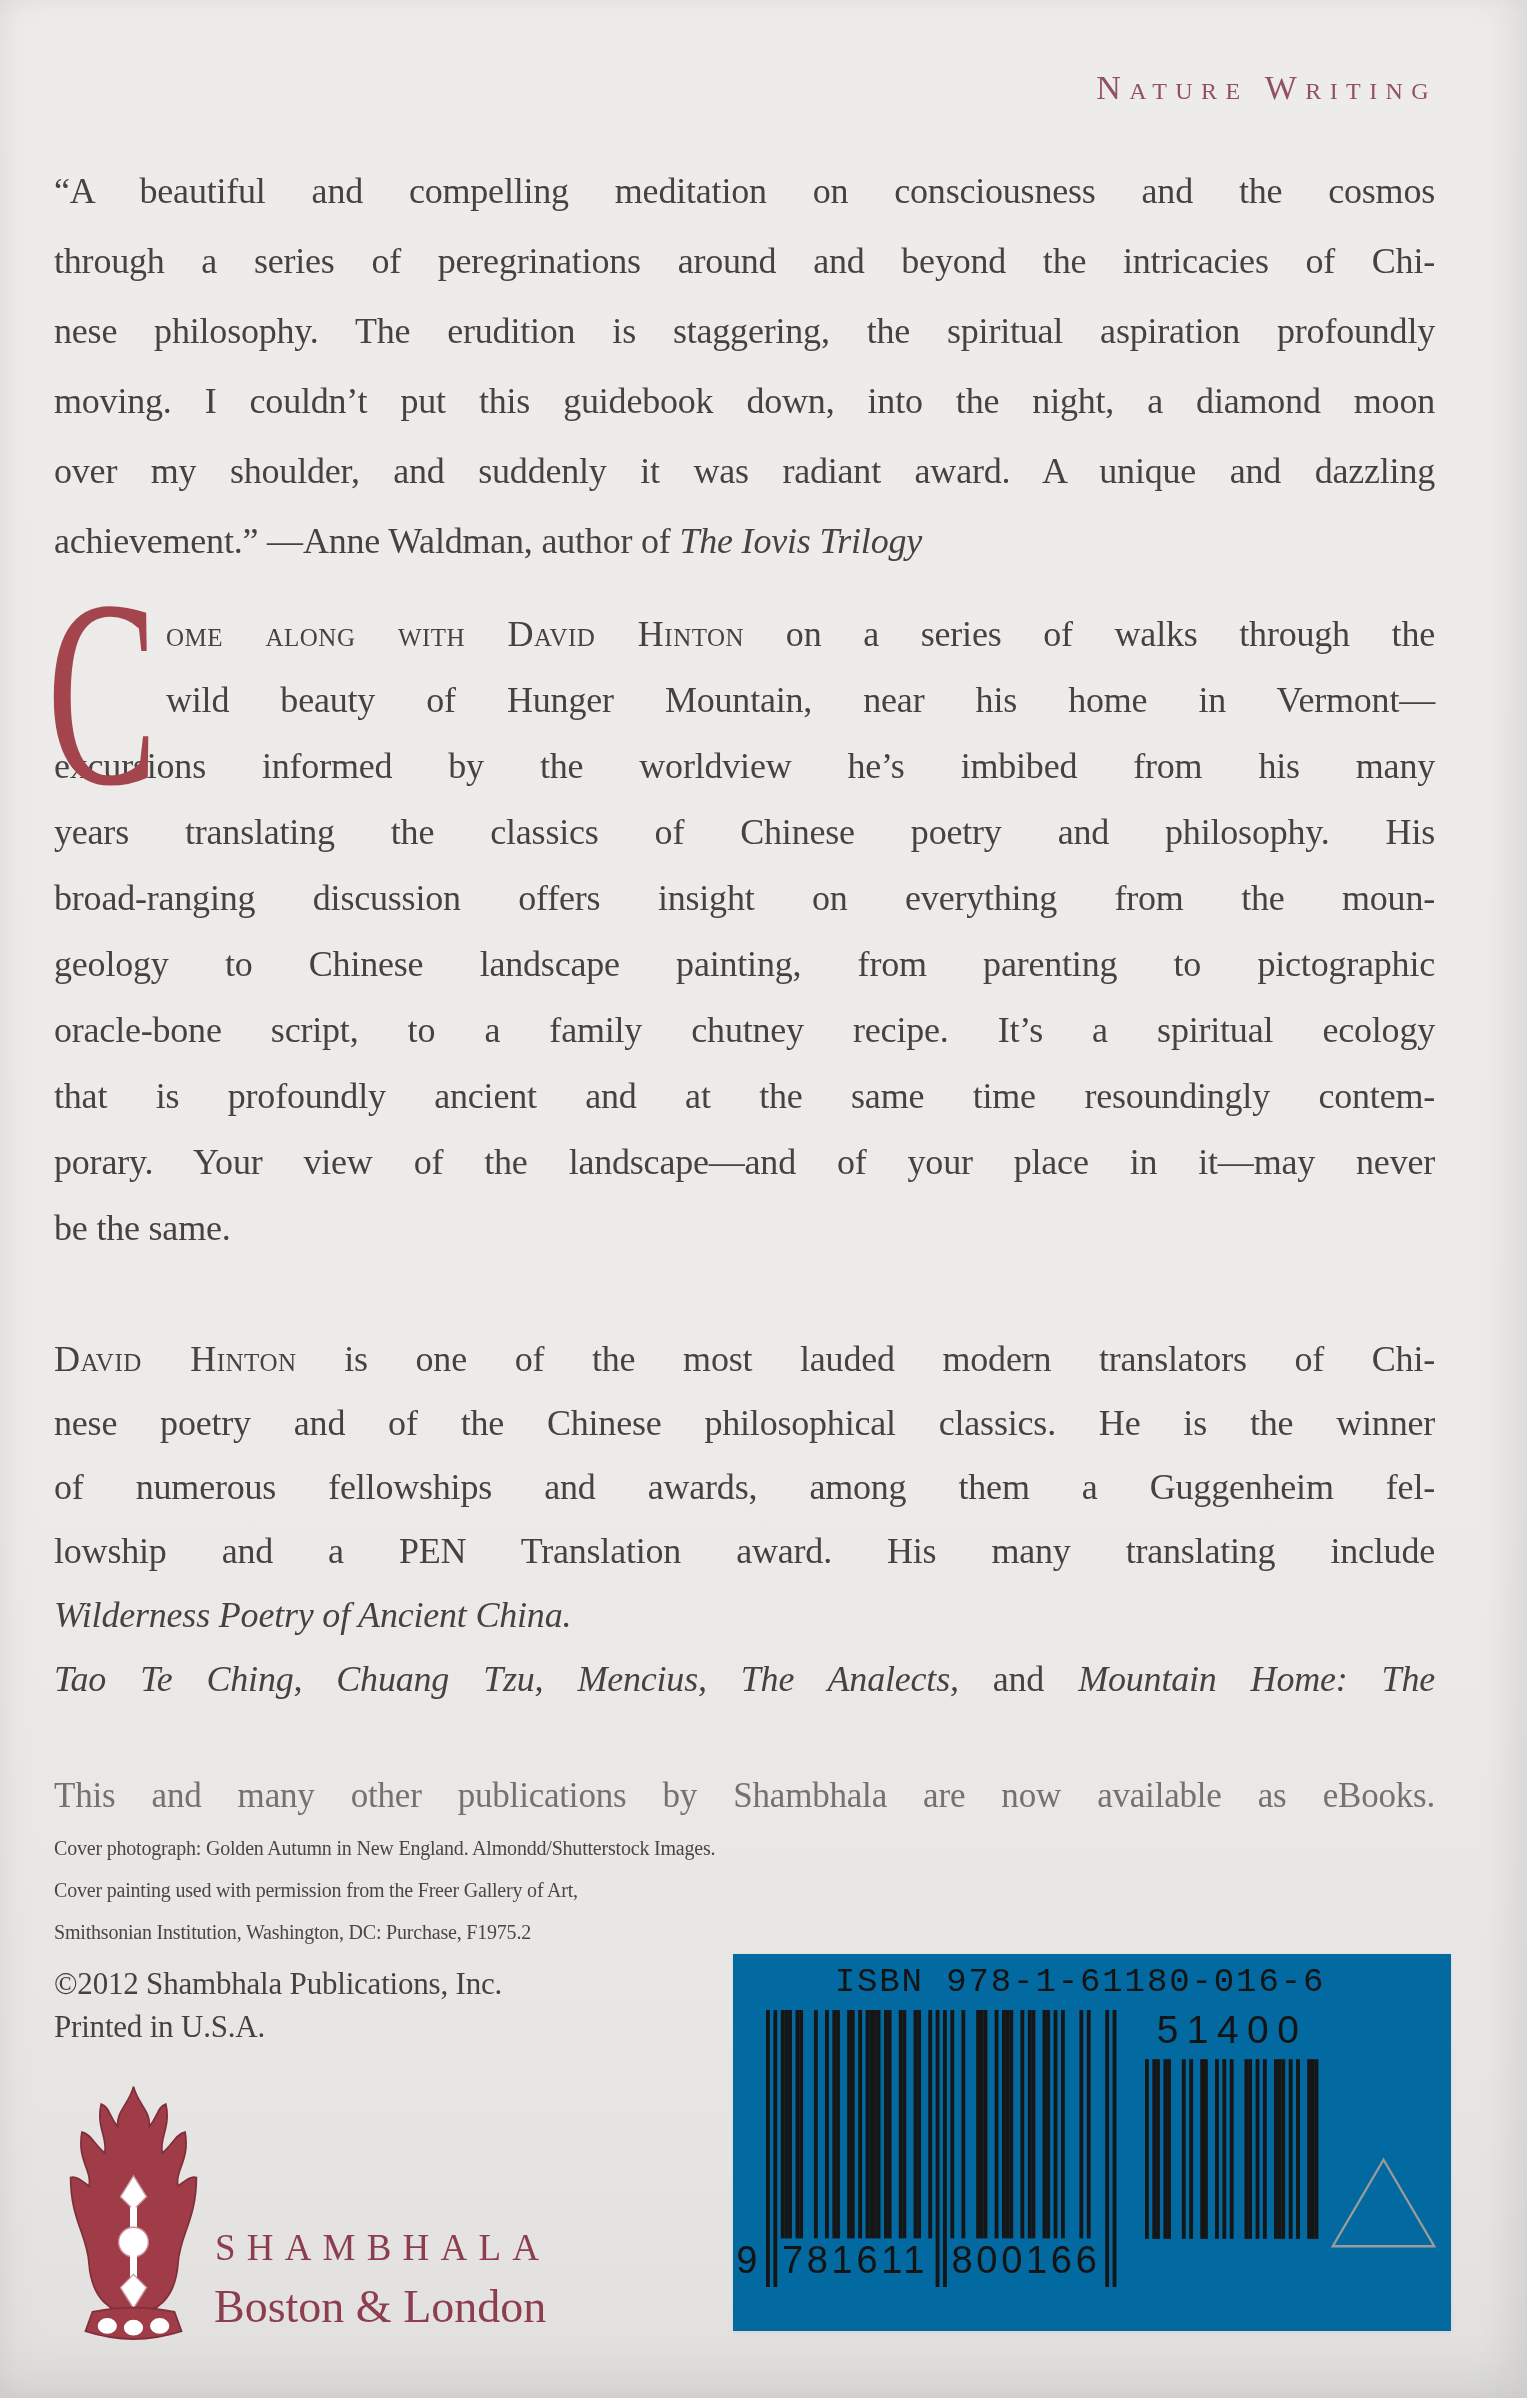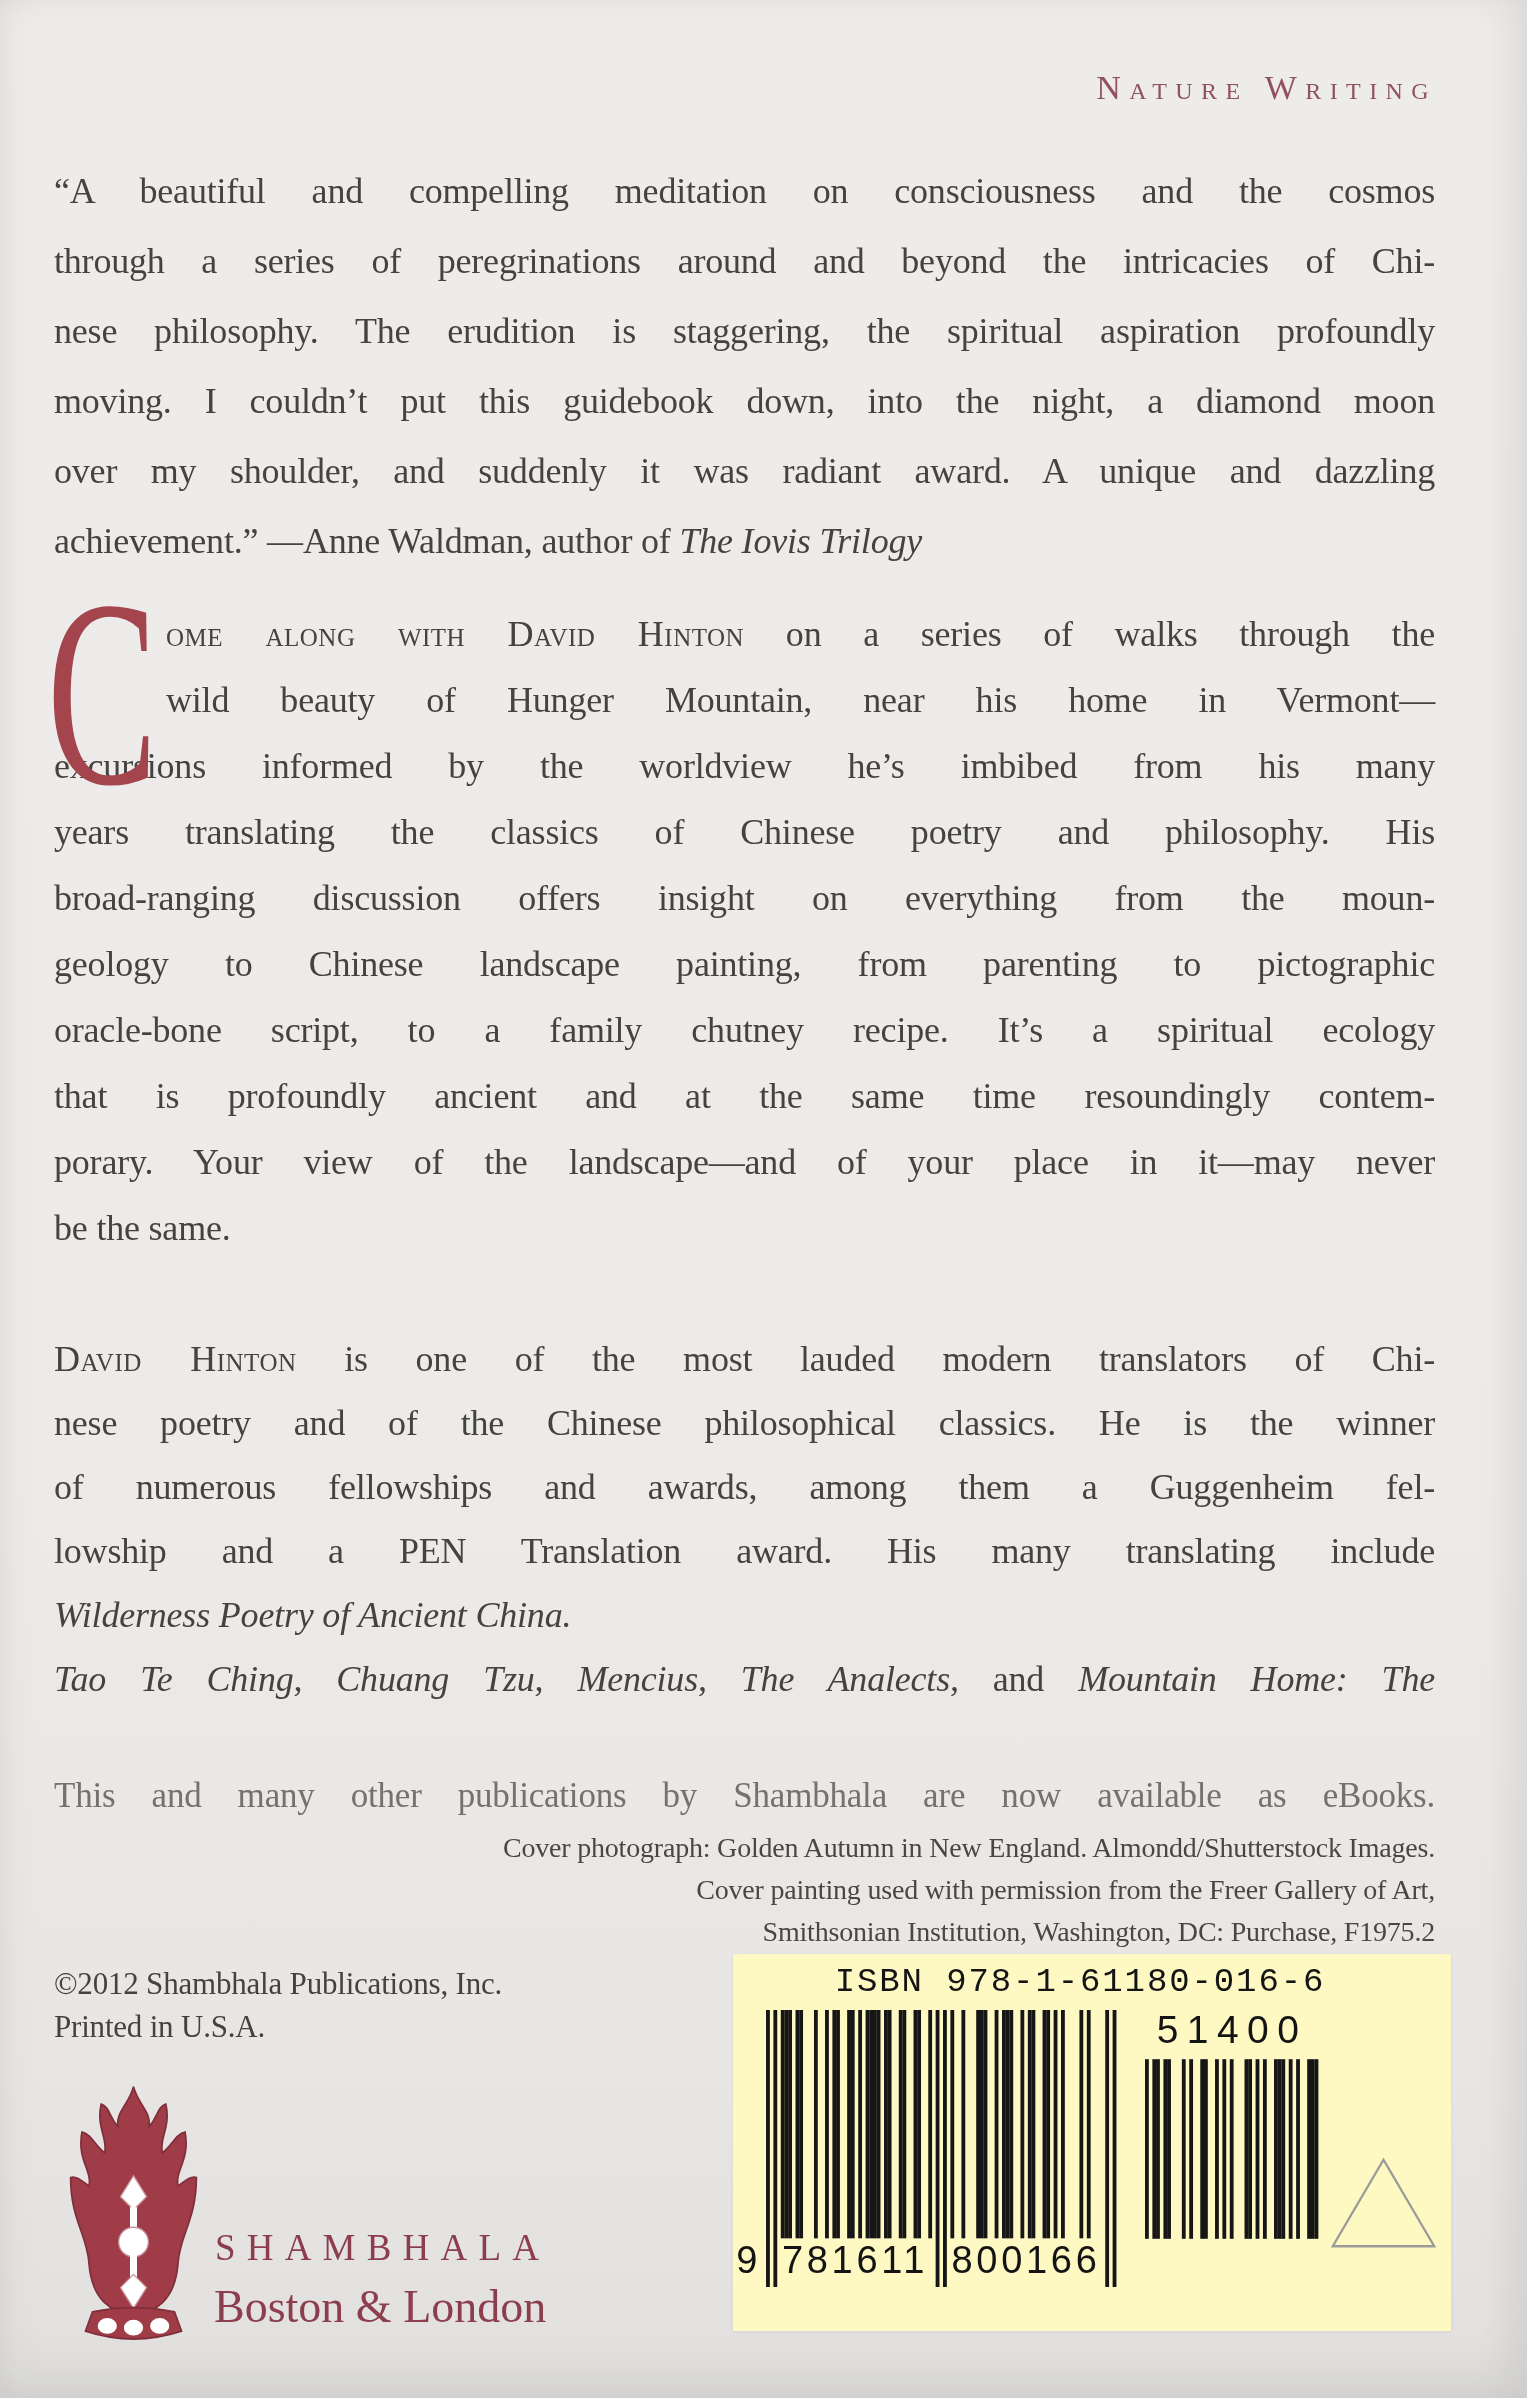--- a/index.html
+++ b/index.html
@@ -21,25 +21,25 @@
   .main .lines .tline:nth-child(-n+2){margin-left:112px;}
   .dropcap{position:absolute;left:-7.5px;top:-41px;font-size:267px;line-height:1;
        color:#a4454e;transform:scaleX(.62);transform-origin:left top;}
   .bio{top:1327px;}
   .bio .tline{line-height:64px;}
   .sc{font-variant:small-caps;letter-spacing:0.5px;}
   .i{font-style:italic;}
   .ebooks{top:1730px;color:#75716c;}
   .ebooks .tline{font-size:35px;line-height:45px;text-align:justify;text-align-last:justify;margin-top:43px;}
   .credits{top:1827px;color:#4a4742;}
-  .credits .tline{font-size:28px;line-height:42px;text-align:right;}
+  .credits .tline{font-size:20px;line-height:42px;}
   .copyright{top:1962px;color:#45423e;}
   .copyright .tline{font-size:31px;line-height:43px;}
   .barcode-panel{position:absolute;left:733px;top:1954px;width:718px;height:377px;
-       background:#fef9c3;box-shadow:0 0.9px 3.7px rgba(0,0,0,.07);}
+       background:#0369a1;box-shadow:0 0.9px 3.7px rgba(0,0,0,.07);}
   .isbn-label{position:absolute;left:19px;top:9.4px;width:656px;text-align:center;
        font-family:"Liberation Mono","DejaVu Sans Mono",monospace;font-size:34px;
        letter-spacing:1.9px;color:#141414;}
   .ean13{position:absolute;left:33px;top:56px;}
   .supp{position:absolute;left:412px;top:105px;}
   .bars{fill:#161616;}
   .bc-digit{position:absolute;top:285px;font-family:"Liberation Sans","DejaVu Sans",sans-serif;
        font-size:38px;color:#141414;letter-spacing:3.7px;}
   .d9{left:0px;width:28px;text-align:right;}
   .d-left{left:47px;width:150px;text-align:center;}

